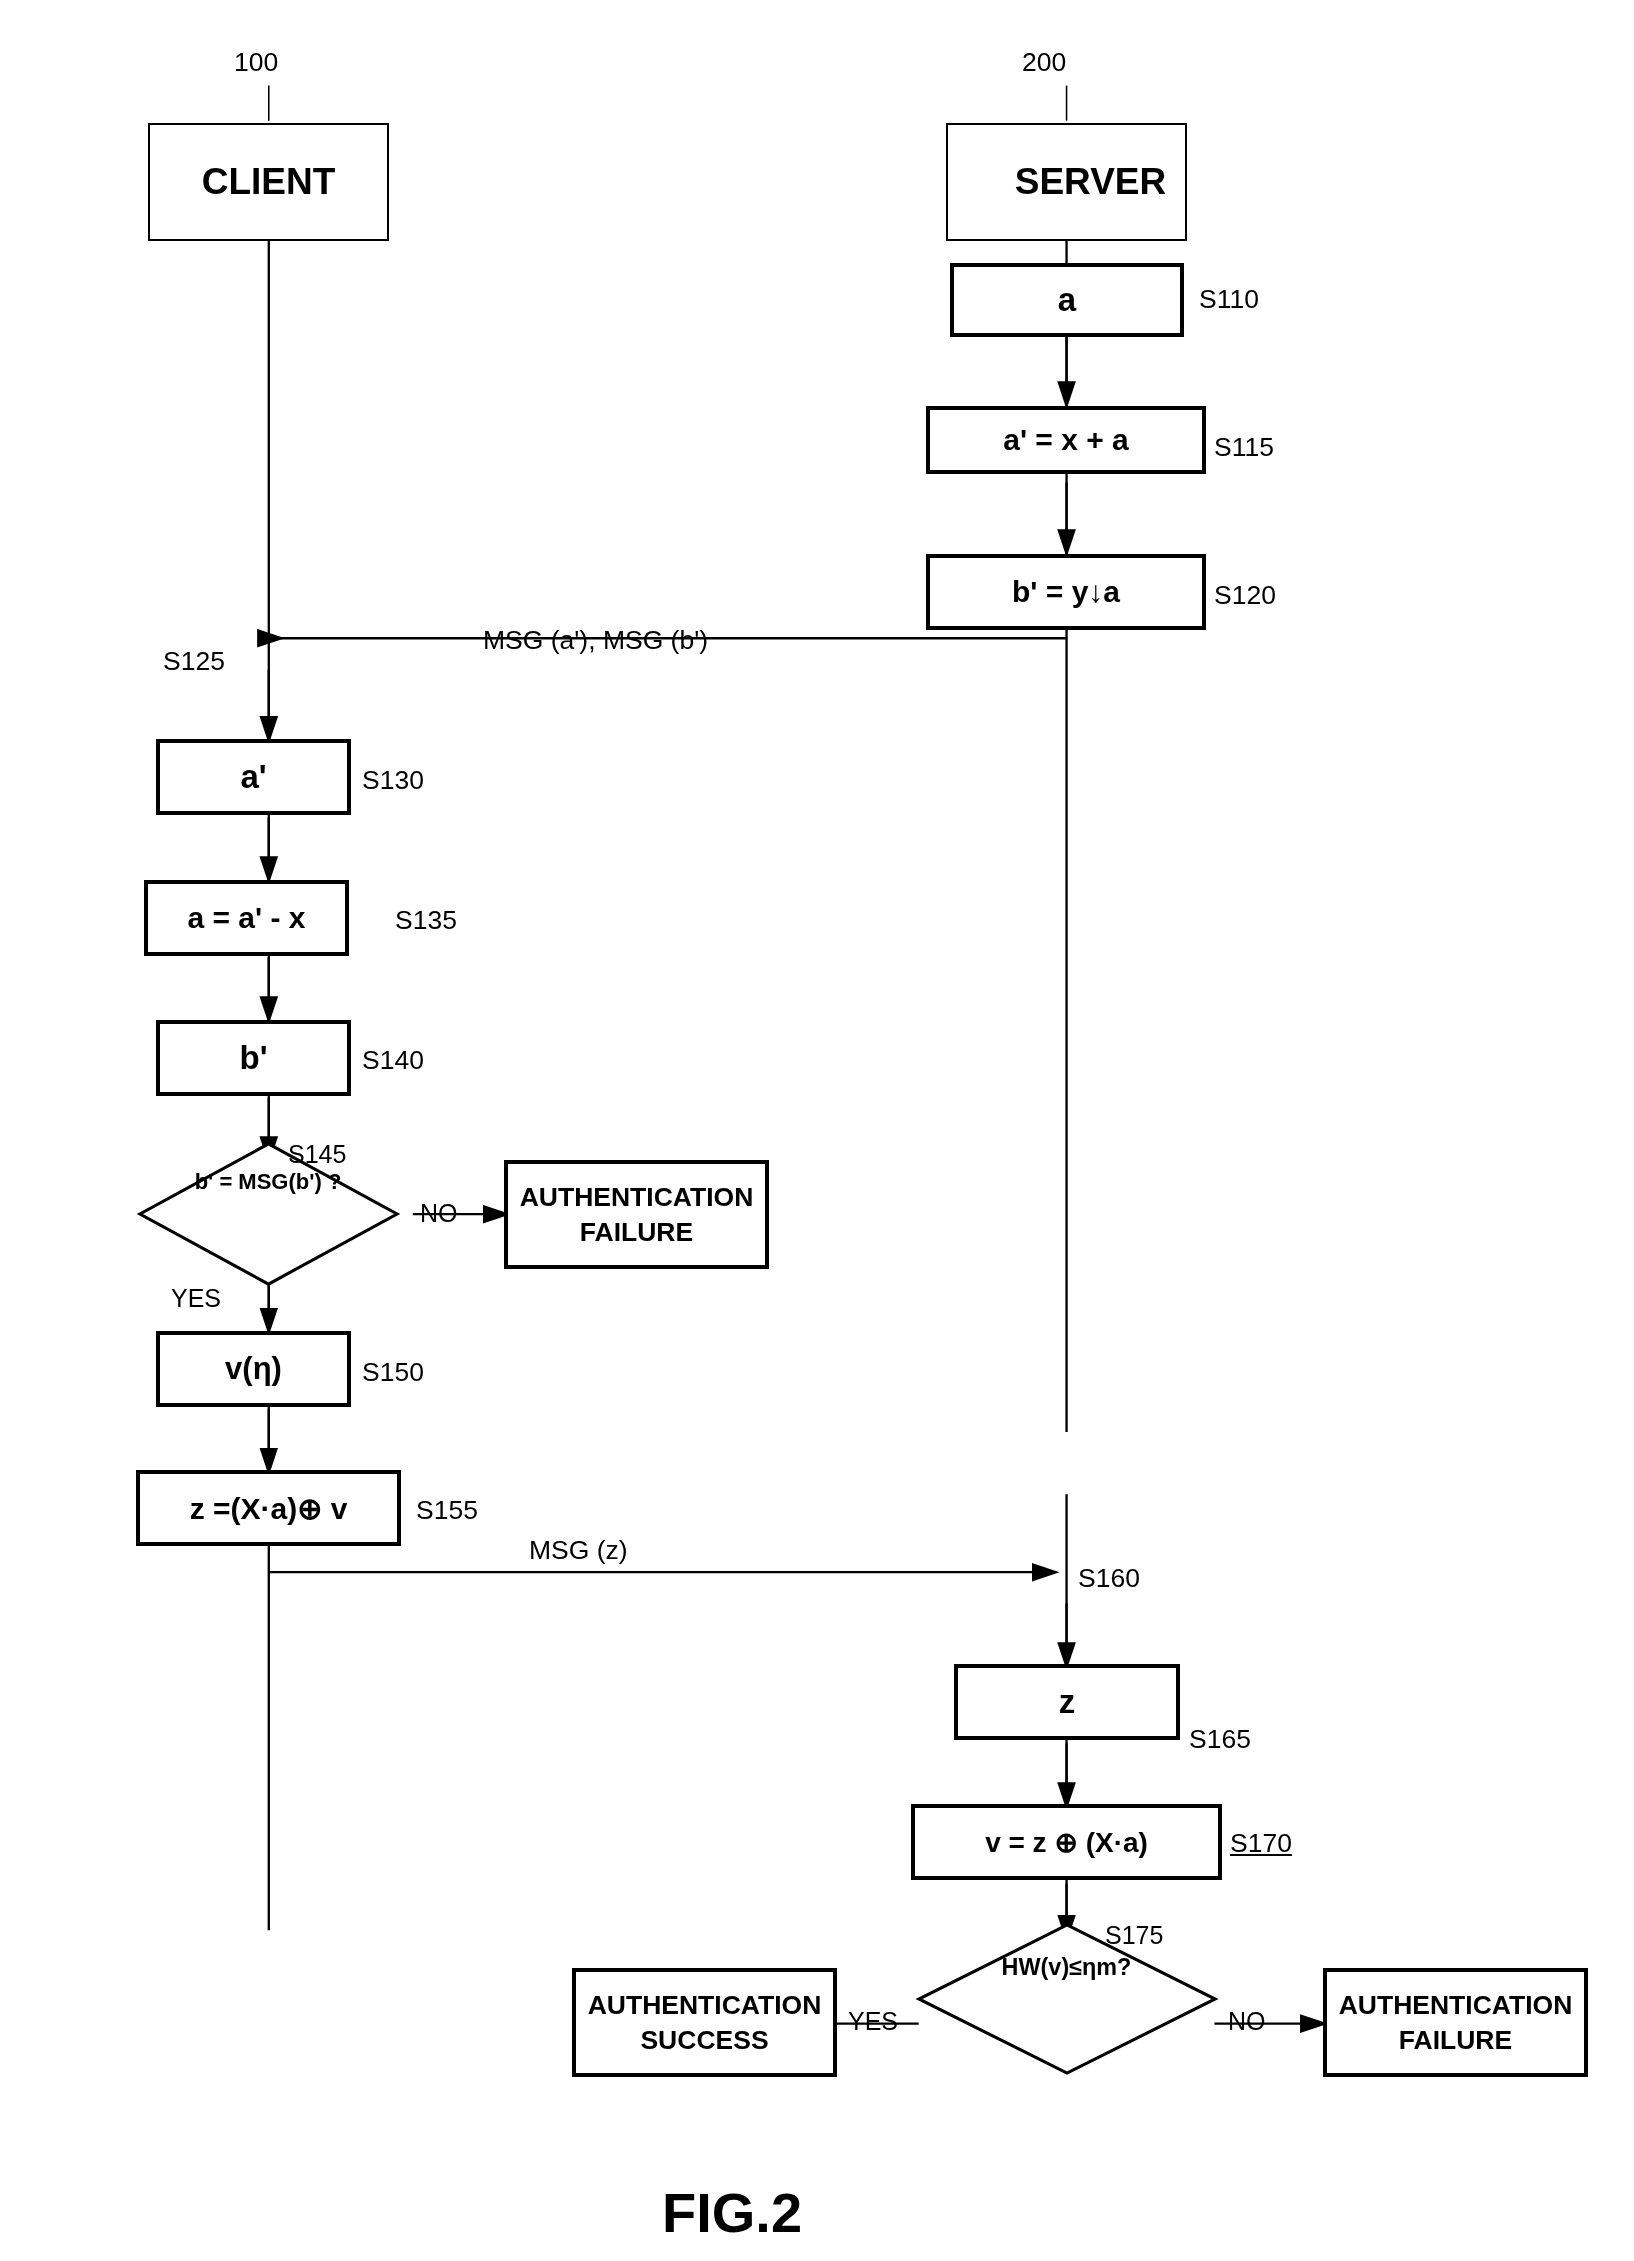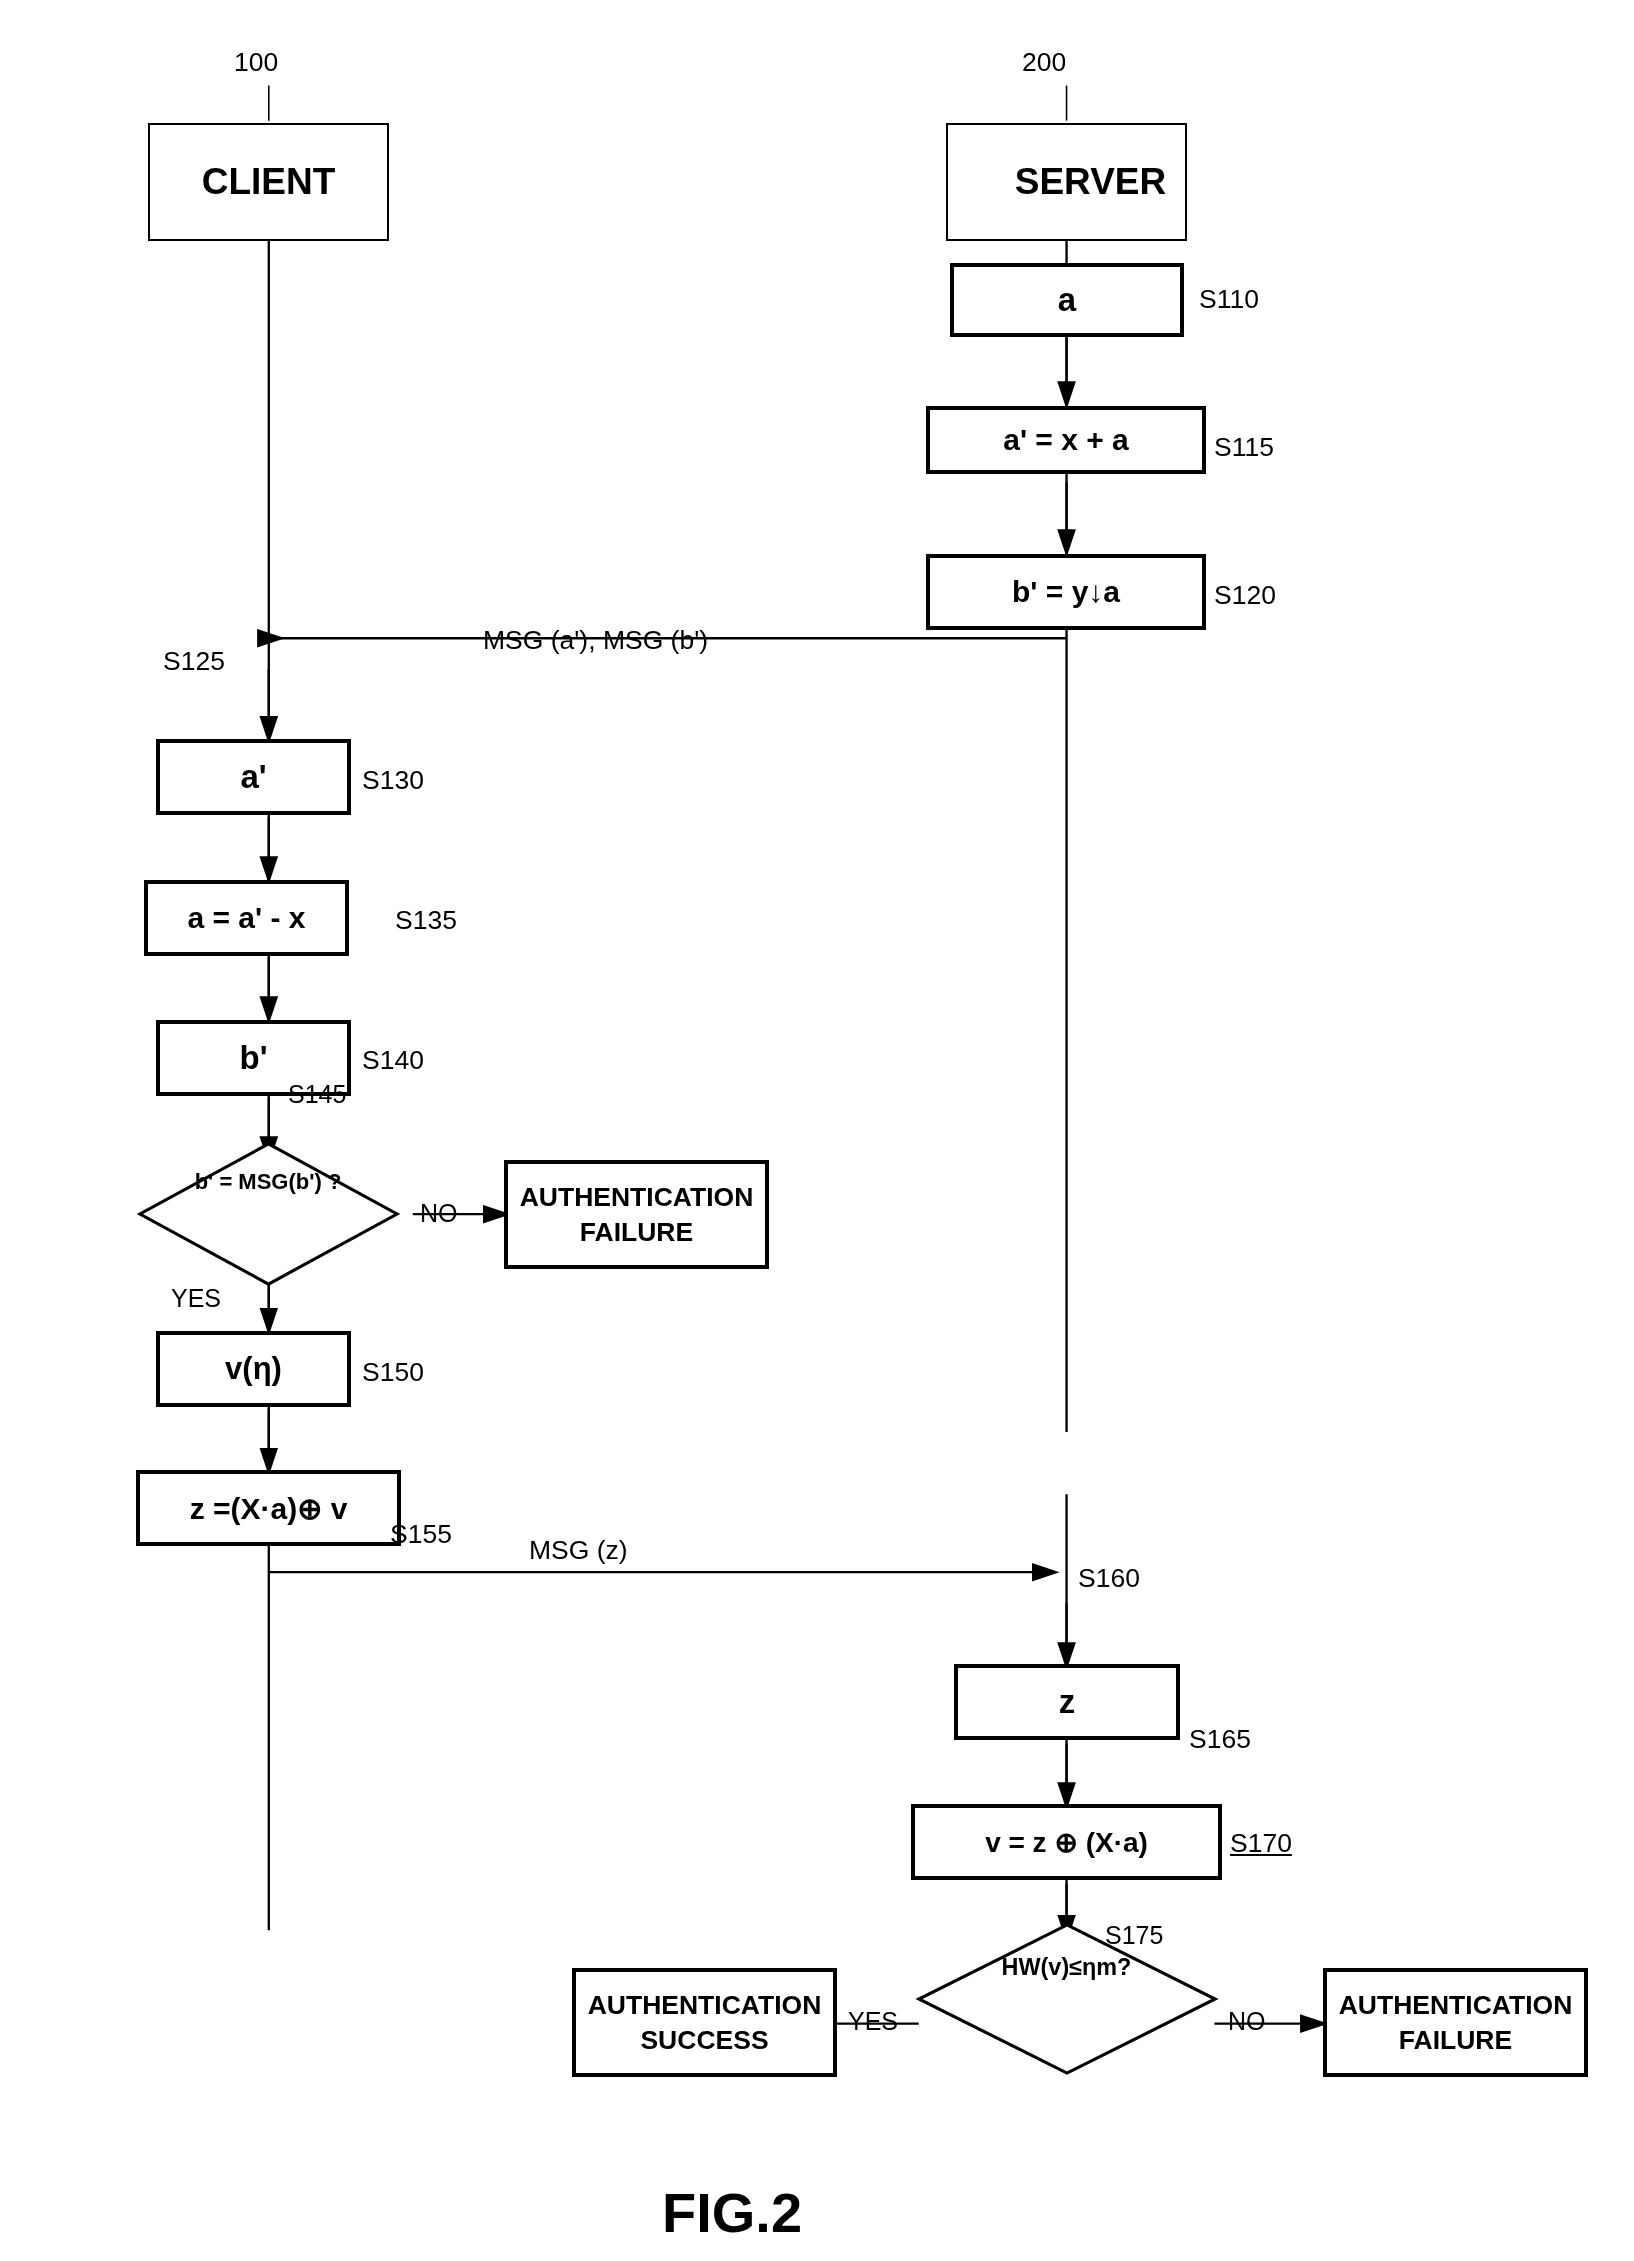--- a/index.html
+++ b/index.html
@@ -190,21 +190,21 @@
   </div>
   <div class="label" style="left:362px; top:1045px;">
     <span>S140</span>
   </div>
 
   <div class="diamond-wrap" style="left:136px; top:1140px;">
     <svg width="265" height="148" viewBox="0 0 340 190">
       <polygon points="170,5 335,95 170,185 5,95" fill="white" stroke="black" stroke-width="4"></polygon>
     </svg>
   </div>
-  <div class="label" style="left:288px; top:1080px; font-size:25px;">
+  <div class="label" style="left:288px; top:1140px; font-size:25px;">
     <span>S145</span>
   </div>
 
   <div style="position:absolute; left:163px; top:1168px; width:210px; text-align:center; font-size:22px; font-weight:bold; line-height:1.3;">
     <span>b' = MSG(b') ?</span>
   </div>
 
   <div class="label" style="left:171px; top:1284px; font-size:25px;">
     <span>YES</span>
   </div>
@@ -221,21 +221,21 @@
   <div class="box-thick" style="left:156px; top:1331px; width:195px; height:76px; font-size:31px;">
     <span>v(η)</span>
   </div>
   <div class="label" style="left:362px; top:1357px;">
     <span>S150</span>
   </div>
 
   <div class="box-thick" style="left:136px; top:1470px; width:265px; height:76px; font-size:30px;">
     <span>z =(X·a)⊕ v</span>
   </div>
-  <div class="label" style="left:390px; top:1495px;margin-top:24px;">
+  <div class="label" style="left:416px; top:1495px;">
     <span>S155</span>
   </div>
 
   <div class="label" style="left:529px; top:1535px;">
     <span>MSG (z)</span>
   </div>
 
   <div class="label" style="left:1078px; top:1563px;">
     <span>S160</span>
   </div>

